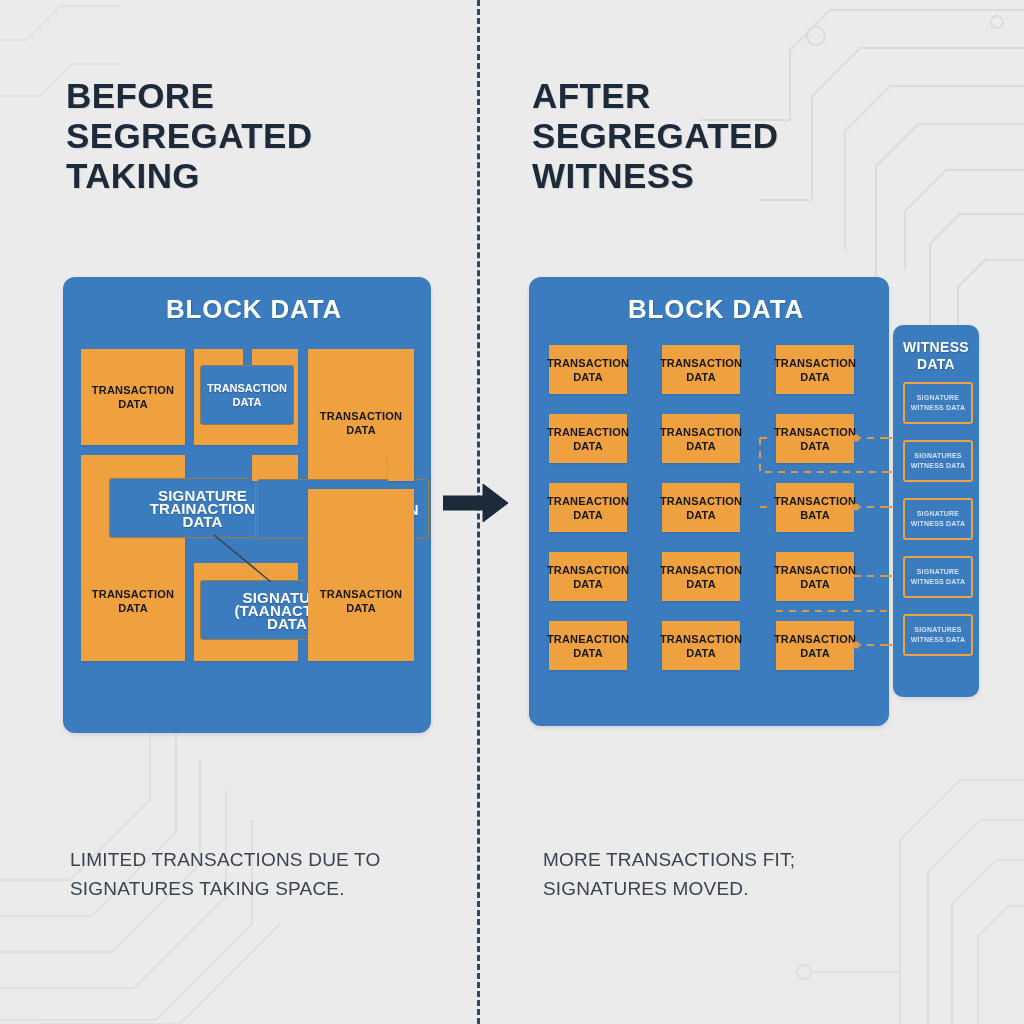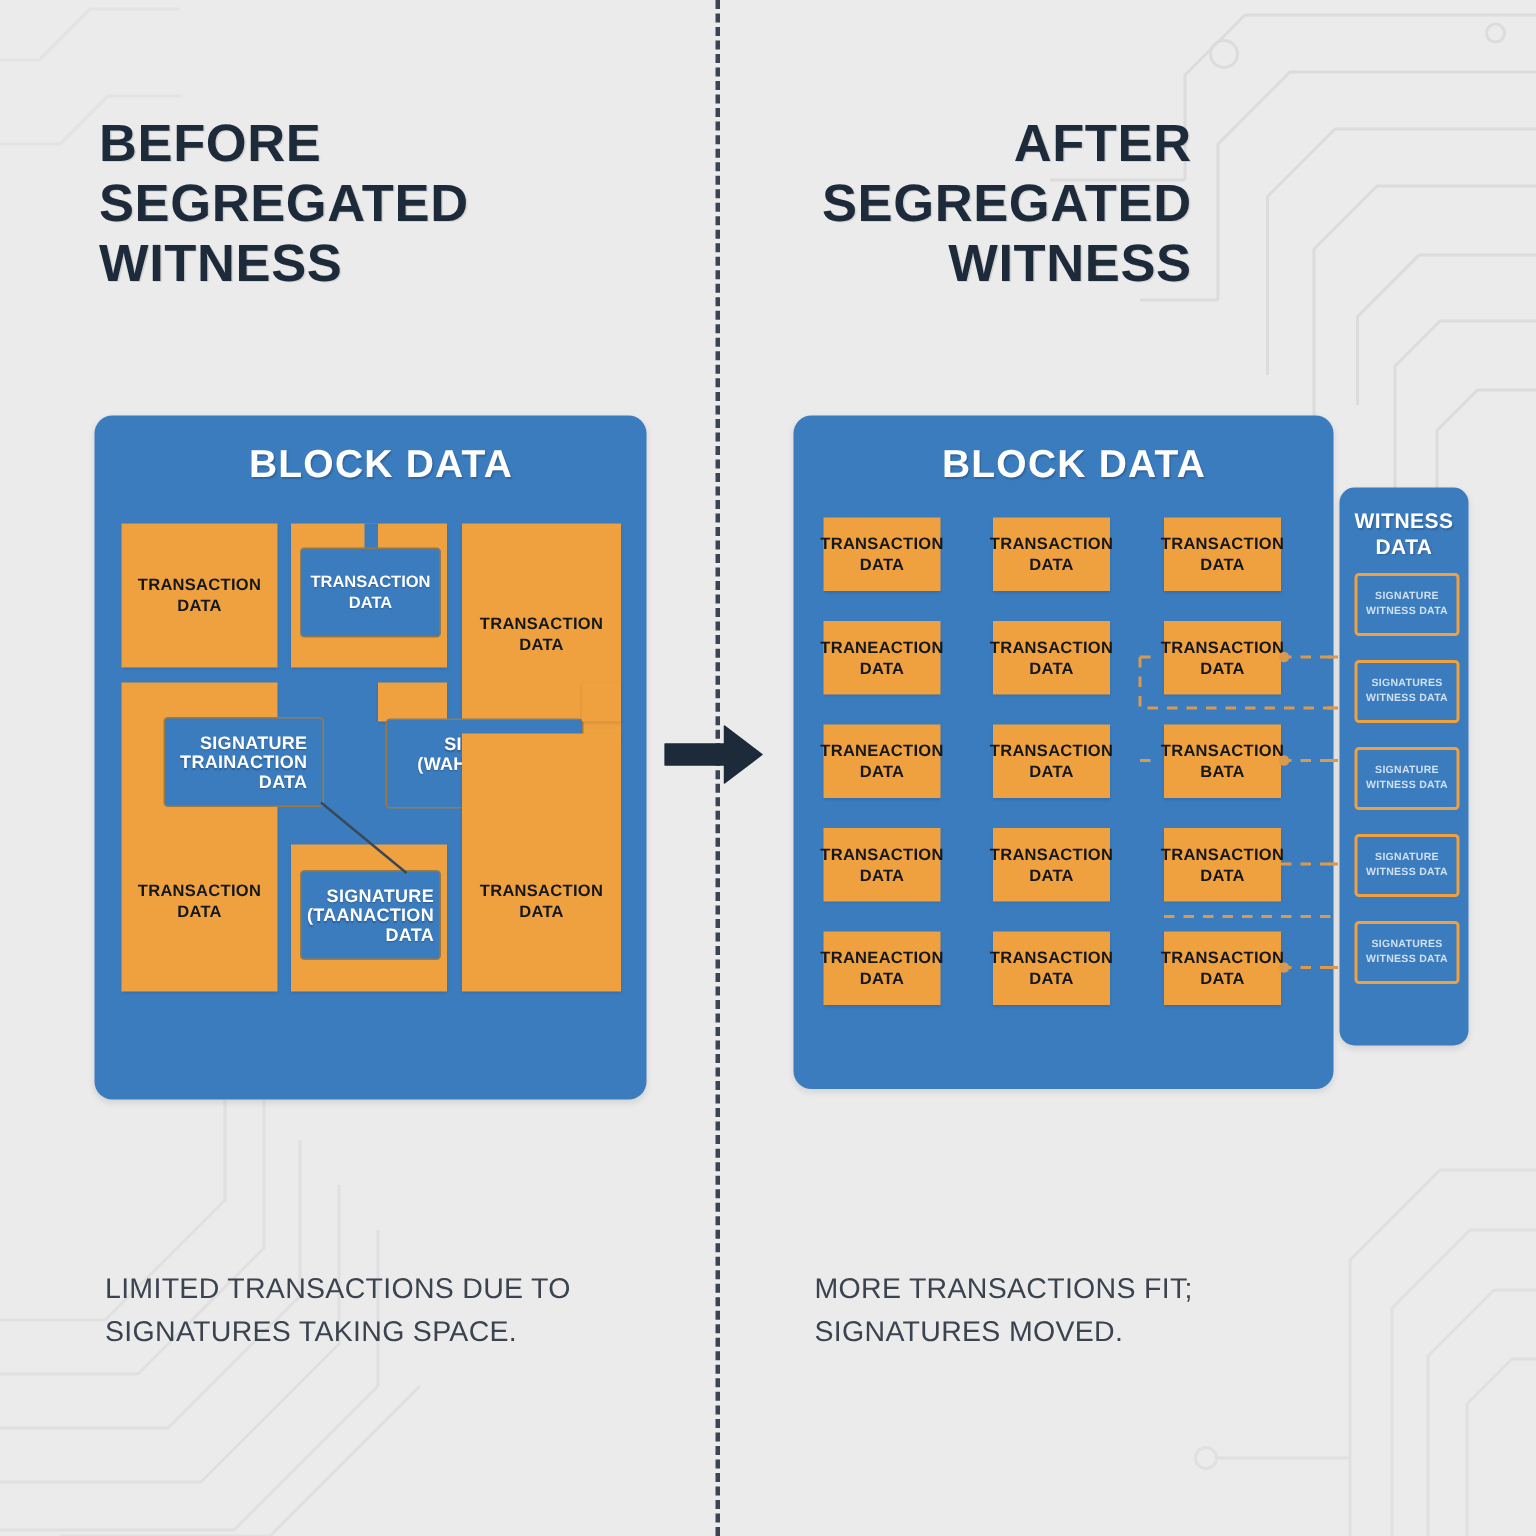--- a/index.html
+++ b/index.html
@@ -29,21 +29,21 @@
   
   .heading{
     position:absolute;
     font-size:35px;line-height:40px;
     font-weight:bold;letter-spacing:.4px;
     color:#1d2a3a;
     text-shadow:1px 1px 0 rgba(0,0,0,.10);
     white-space:pre-line;
   }
   #heading-left{left:66px;top:76px;}
-  #heading-right{left:548px;top:76px;text-align:right;}
+  #heading-right{left:532px;top:76px;}
 
   
   .caption{
     position:absolute;
     font-size:19px;line-height:29px;
     color:#3b4350;letter-spacing:.2px;
     white-space:pre-line;
   }
   #caption-left{left:70px;top:845px;}
   #caption-right{left:543px;top:845px;}
@@ -86,26 +86,27 @@
     color:#14181d;
     font-size:11px;font-weight:bold;line-height:14px;
     letter-spacing:.2px;white-space:pre-line;
     box-shadow:0 1px 2px rgba(0,0,0,.12);
   }
   .sig{
     position:absolute;
     background:#3b7cbf;
     border:1px solid #9b7a44;
     display:flex;align-items:center;justify-content:center;
-    text-align:right;
+    text-align:center;
     color:#ffffff;
-    font-size:12px;font-weight:bold;line-height:13px;
+    font-size:15px;font-weight:bold;line-height:13px;
     letter-spacing:.2px;white-space:pre-line;
     text-shadow:0 1px 1px rgba(0,0,0,.25);
     border-radius:3px;
+    padding-left:40px;
   }
   .nested-tx{
     position:absolute;
     background:#3b7cbf;
     border:1px solid #8d7b55;
     display:flex;align-items:center;justify-content:center;
     text-align:center;
     color:#ffffff;
     font-size:11px;font-weight:bold;line-height:14px;
     white-space:pre-line;border-radius:3px;
@@ -163,21 +164,21 @@
       <path d="M811 972 L900 972"></path>
     </g>
     <g stroke="#e3e3e3" stroke-width="2" fill="none">
       <path d="M0 40 L26 40 L60 6 L120 6"></path>
       <path d="M0 96 L40 96 L72 64 L120 64"></path>
     </g>
   </svg>
 
   <div class="heading" id="heading-left">BEFORE
 SEGREGATED
-WITNESS</div>
+TAKING</div>
   <div class="heading" id="heading-right">AFTER
 SEGREGATED
 WITNESS</div>
 
   <div class="divider"></div>
   <svg class="arrow" viewBox="0 0 66 44" fill="none">
     <path d="M0 15 L40 15 L40 3 L65 22 L40 41 L40 29 L0 29 Z" fill="#1d2a3a" stroke="#1d2a3a" stroke-width="1" stroke-linejoin="round"></path>
   </svg>
 
   <div class="block" id="block-before">

